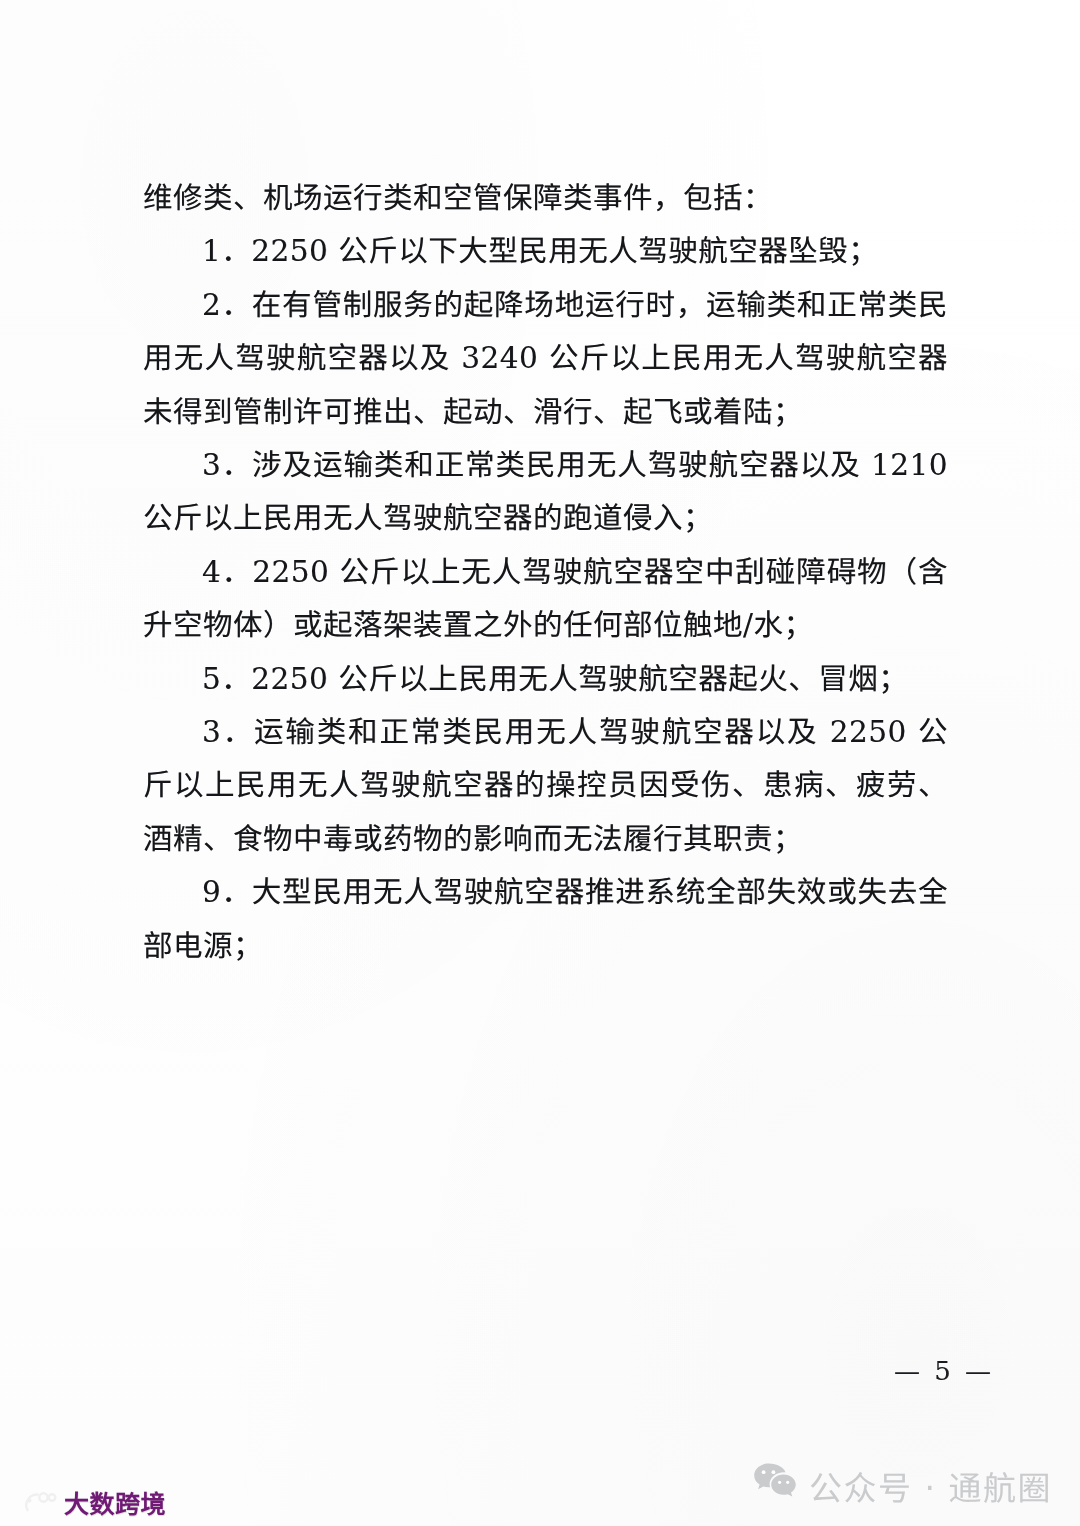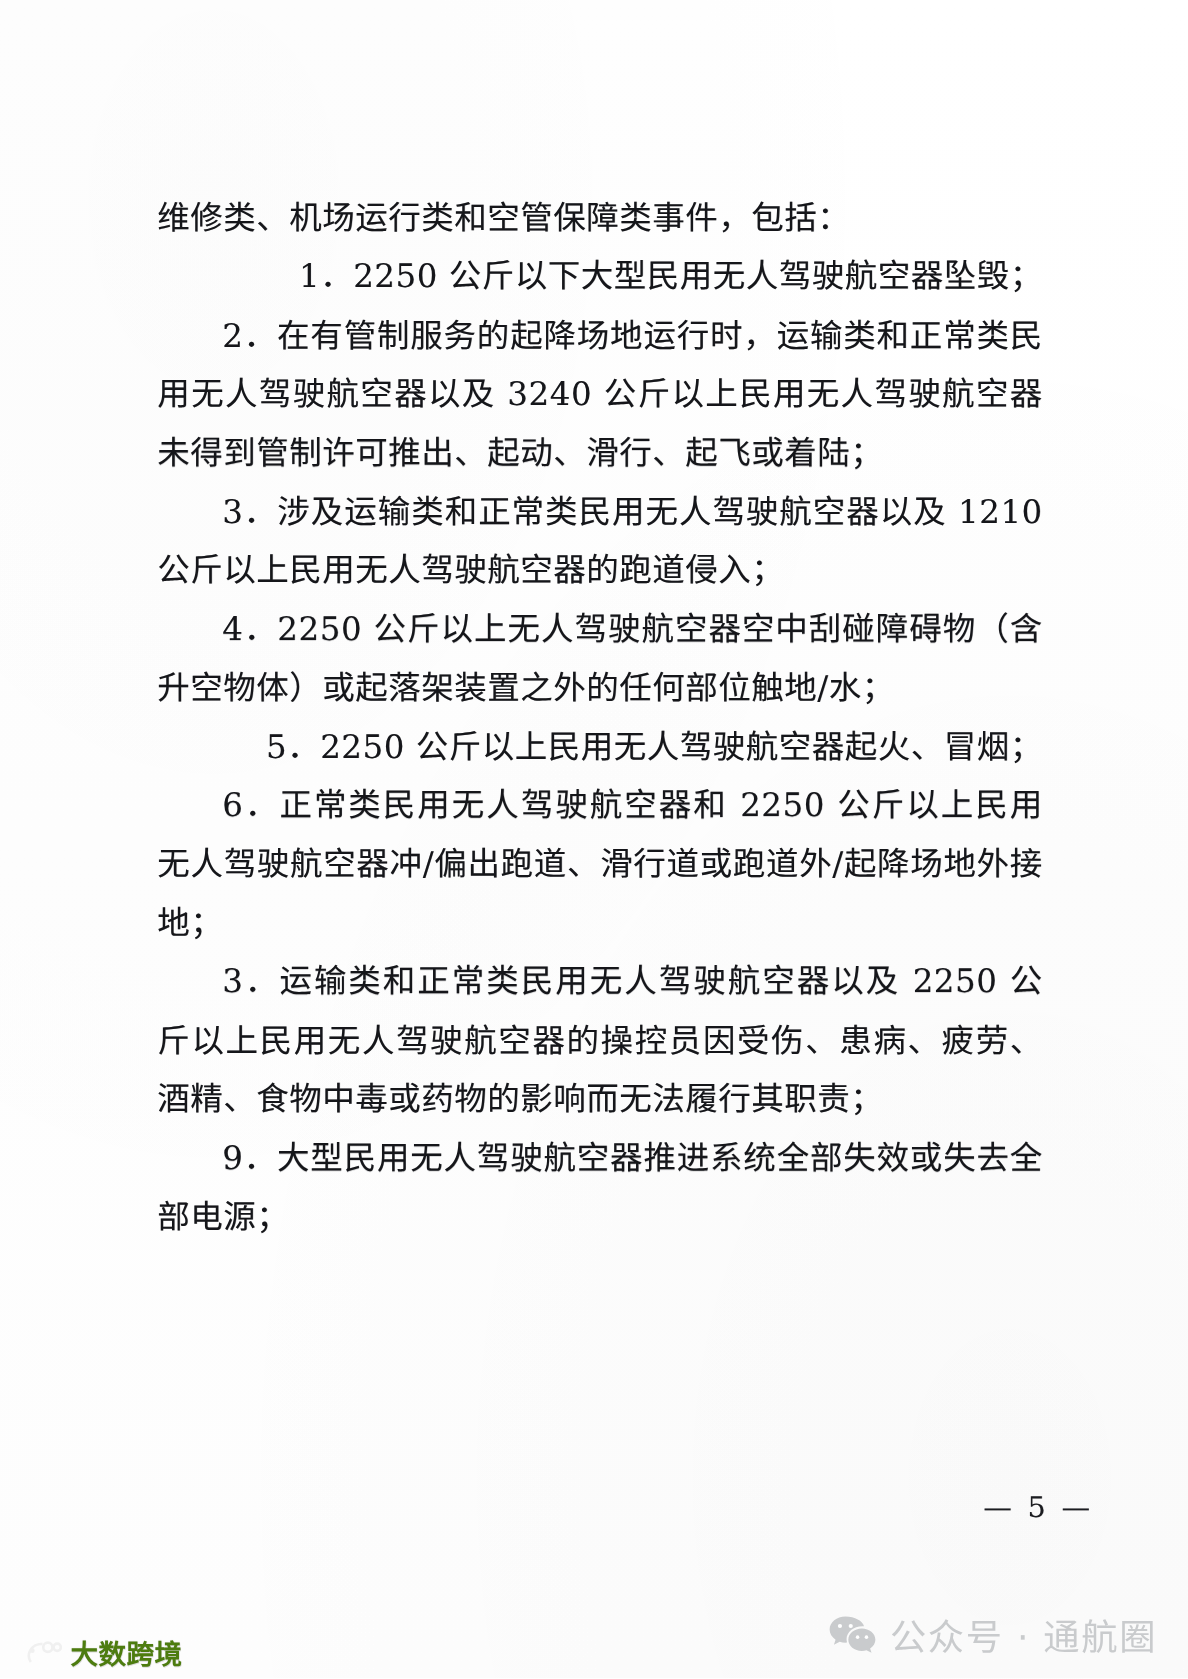--- a/index.html
+++ b/index.html
@@ -52,21 +52,21 @@
     letter-spacing: 0.5px;
     margin: 0;
     -webkit-font-smoothing: none;
   }
 
   .para.indent {
     text-indent: 2em;
   }
 
   .para.last-of-block {
-    text-align: right;
+    text-align: left;
   }
 
   
   .para {
     text-shadow: 0.35px 0 0 rgba(20,20,25,0.28), 0 0.3px 0 rgba(20,20,25,0.15);
   }
 
   .page-number {
     position: absolute;
     left: 0;
@@ -80,21 +80,20 @@
     z-index: 2;
     text-shadow: 0.3px 0 0 rgba(20,20,25,0.25);
   }
 
   
   .wm-wechat {
     position: absolute;
     right: 28px;
     top: 1462px;
     display: flex;
-    align-items: center;
     gap: 12px;
     z-index: 3;
     opacity: 1;
   }
   .wm-wechat .wm-label {
     font-family: "DejaVu Sans", "Liberation Sans", sans-serif;
     font-size: 33px;
     color: #c9cbcd;
     letter-spacing: 1.5px;
     white-space: nowrap;
@@ -113,21 +112,21 @@
     top: 1484px;
     display: flex;
     align-items: center;
     gap: 7px;
     z-index: 3;
   }
   .wm-left .wm-label {
     font-family: "DejaVu Sans", "Liberation Sans", sans-serif;
     font-size: 25px;
     font-weight: bold;
-    color: #4d7c0f;
+    color: #701a75;
     letter-spacing: 0.5px;
     white-space: nowrap;
     text-shadow:
       0 0 1px rgba(205,205,205,0.9),
       0.5px 0.5px 0 rgba(215,215,215,0.8);
   }
   .wm-left .wm-logo {
     width: 33px;
     height: 26px;
     flex: 0 0 auto;
@@ -146,21 +145,20 @@
     <p class="para indent last-of-block">1．2250 公斤以下大型民用无人驾驶航空器坠毁；</p>
 
     <p class="para indent">2．在有管制服务的起降场地运行时，运输类和正常类民用无人驾驶航空器以及 3240 公斤以上民用无人驾驶航空器未得到管制许可推出、起动、滑行、起飞或着陆；</p>
 
     <p class="para indent">3．涉及运输类和正常类民用无人驾驶航空器以及 1210 公斤以上民用无人驾驶航空器的跑道侵入；</p>
 
     <p class="para indent">4．2250 公斤以上无人驾驶航空器空中刮碰障碍物（含升空物体）或起落架装置之外的任何部位触地/水；</p>
 
     <p class="para indent last-of-block">5．2250 公斤以上民用无人驾驶航空器起火、冒烟；</p>
 
-    <p class="para indent">6．正常类民用无人驾驶航空器和 2250 公斤以上民用无人驾驶航空器冲/偏出跑道、滑行道或跑道外/起降场地外接地；</p>
 
 
     <p class="para indent">3．运输类和正常类民用无人驾驶航空器以及 2250 公斤以上民用无人驾驶航空器的操控员因受伤、患病、疲劳、酒精、食物中毒或药物的影响而无法履行其职责；</p>
 
     <p class="para indent">9．大型民用无人驾驶航空器推进系统全部失效或失去全部电源；</p>
 
 
   </div>
 
   <div class="page-number">— 5 —</div>

